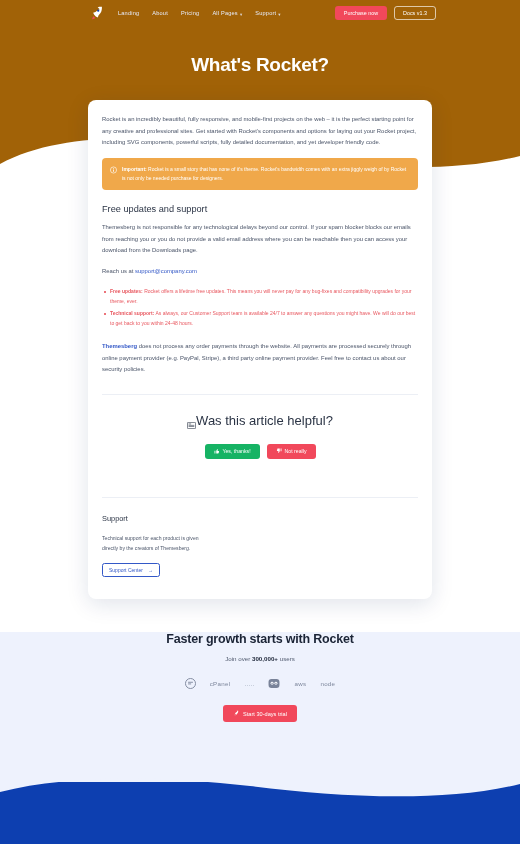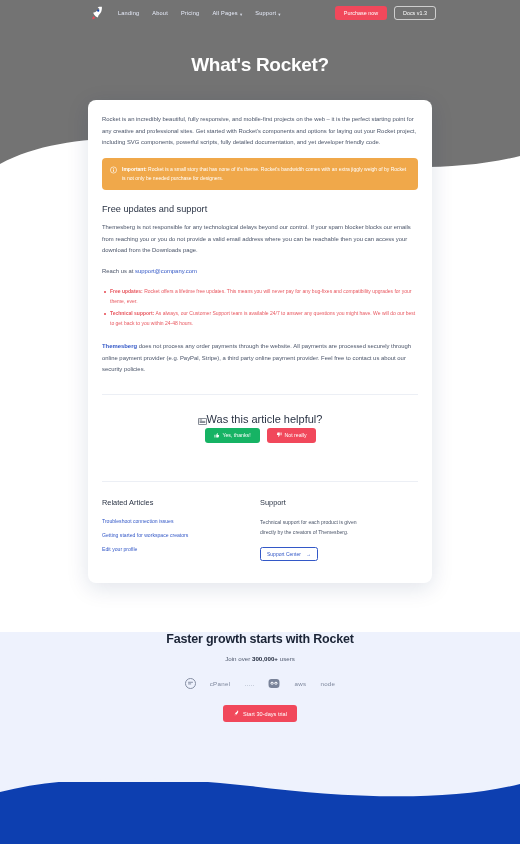--- a/index.html
+++ b/index.html
@@ -1,21 +1,21 @@
 <!DOCTYPE html>
 <html><head>
 <meta charset="utf-8">
 <style>
   *{box-sizing:border-box;margin:0;padding:0}
   html,body{width:520px;height:844px;overflow:hidden}
   body{font-family:"Liberation Sans",sans-serif;background:#ffffff;color:#2d3748;font-size:10px}
   .page{position:relative;width:520px;height:844px;overflow:hidden;background:#fff}
 
   
-  .hero{position:absolute;top:0;left:0;width:520px;height:175px;background:#737373;}
+  .hero{position:absolute;top:0;left:0;width:520px;height:175px;background:#a16207;}
   .hero-wave{position:absolute;top:130px;left:0;width:520px;height:60px;line-height:0}
   .hero-wave svg{display:block;width:520px;height:60px}
 
   
   .nav{position:relative;z-index:5;display:flex;align-items:center;height:26px;padding:0 84px 0 88px}
   .logo{width:16px;height:16px;position:relative;flex:0 0 auto;margin-right:14px}
   .logo svg{display:block}
   .navlinks{display:flex;align-items:center;gap:13px}
   .navlink{color:#e8edfb;font-size:5.6px;letter-spacing:.2px;white-space:nowrap;display:flex;align-items:center;gap:2px;cursor:pointer}
   .caret{font-size:4.4px;opacity:.85;transform:translateY(.5px)}
@@ -39,21 +39,21 @@
   ul.redlist{list-style:none;margin:10px 0 13px 0;padding:0}
   ul.redlist li{position:relative;padding-left:8px;font-size:5px;line-height:1.9;color:#e8575f;margin-bottom:3px}
   ul.redlist li:before{content:"";position:absolute;left:2px;top:4.2px;width:1.6px;height:1.6px;border-radius:50%;background:#e8575f}
   ul.redlist li b{font-weight:bold}
   .brand{color:#3358c7;font-weight:bold}
 
   .hr{height:1px;background:#eceff5;margin:18px 0 0 0}
 
   
   .helpful{padding:18px 0 20px;text-align:center}
-  .helpful-q{display:flex;align-items:center;justify-content:center;font-size:11px;color:#2b3445;margin-bottom:3px}
+  .helpful-q{display:flex;align-items:center;justify-content:center;font-size:13px;color:#2b3445;margin-bottom:16px}
   .q-ico{width:9px;height:7px}
   .helpful-btns{display:flex;justify-content:center;gap:7px}
   .vote{display:flex;align-items:center;gap:3px;border:none;border-radius:3px;color:#fff;font-size:5.2px;padding:4.6px 9px;cursor:pointer}
   .vote.yes{background:#16b364}
   .vote.no{background:#f1485b}
   .vote svg{display:block}
 
   
   .cols{display:flex;gap:0;padding:16px 0 22px 0}
   .col{flex:1}
@@ -187,26 +187,20 @@
           </span>
           <span>Not really</span>
         </button>
       </div>
     </div>
 
     <div class="hr"></div>
 
     <div class="cols">
       <div class="col">
-        <h3>Related Articles</h3>
-        <a href="#">Troubleshoot connection issues</a>
-        <a href="#">Getting started for workspace creators</a>
-        <a href="#">Edit your profile</a>
-      </div>
-      <div class="col">
         <h3>Support</h3>
         <p class="supp">Technical support for each product is given directly by the creators of Themesberg.</p>
         <button class="supp-btn">
           <span>Support Center</span>
           <span>→</span>
         </button>
       </div>
     </div>
   </div>
 

